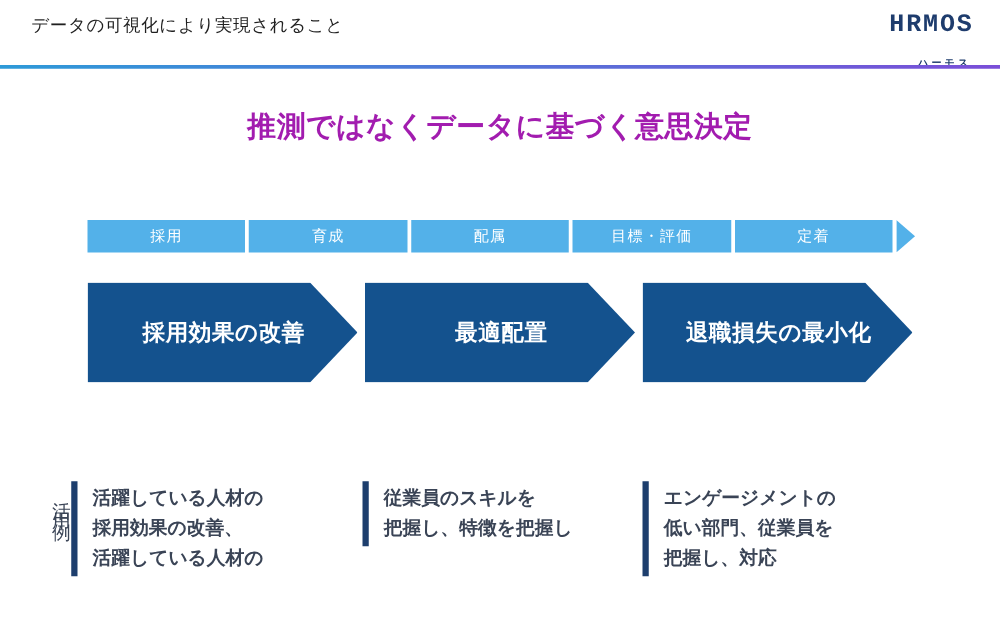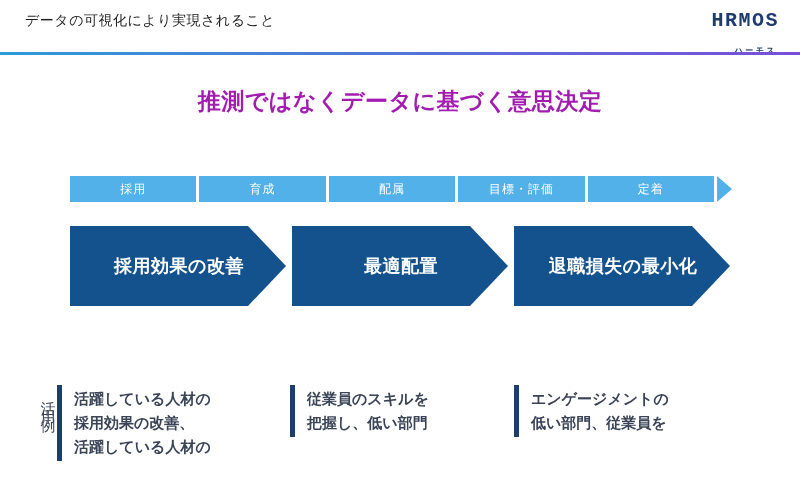--- a/index.html
+++ b/index.html
@@ -110,21 +110,22 @@
   <div class="examples-label">活用例</div>
 
   <div class="example e1">
     <div>活躍している人材の</div>
     <div>採用効果の改善、</div>
     <div>活躍している人材の</div>
   </div>
 
   <div class="example e2">
     <div>従業員のスキルを</div>
-    <div>把握し、低い部門</div>
+    <div>把握し、特徴を把握し</div>
   </div>
 
   <div class="example e3">
     <div>エンゲージメントの</div>
     <div>低い部門、従業員を</div>
+    <div>把握し、対応</div>
   </div>
 
 </div>
 
 </body></html>

